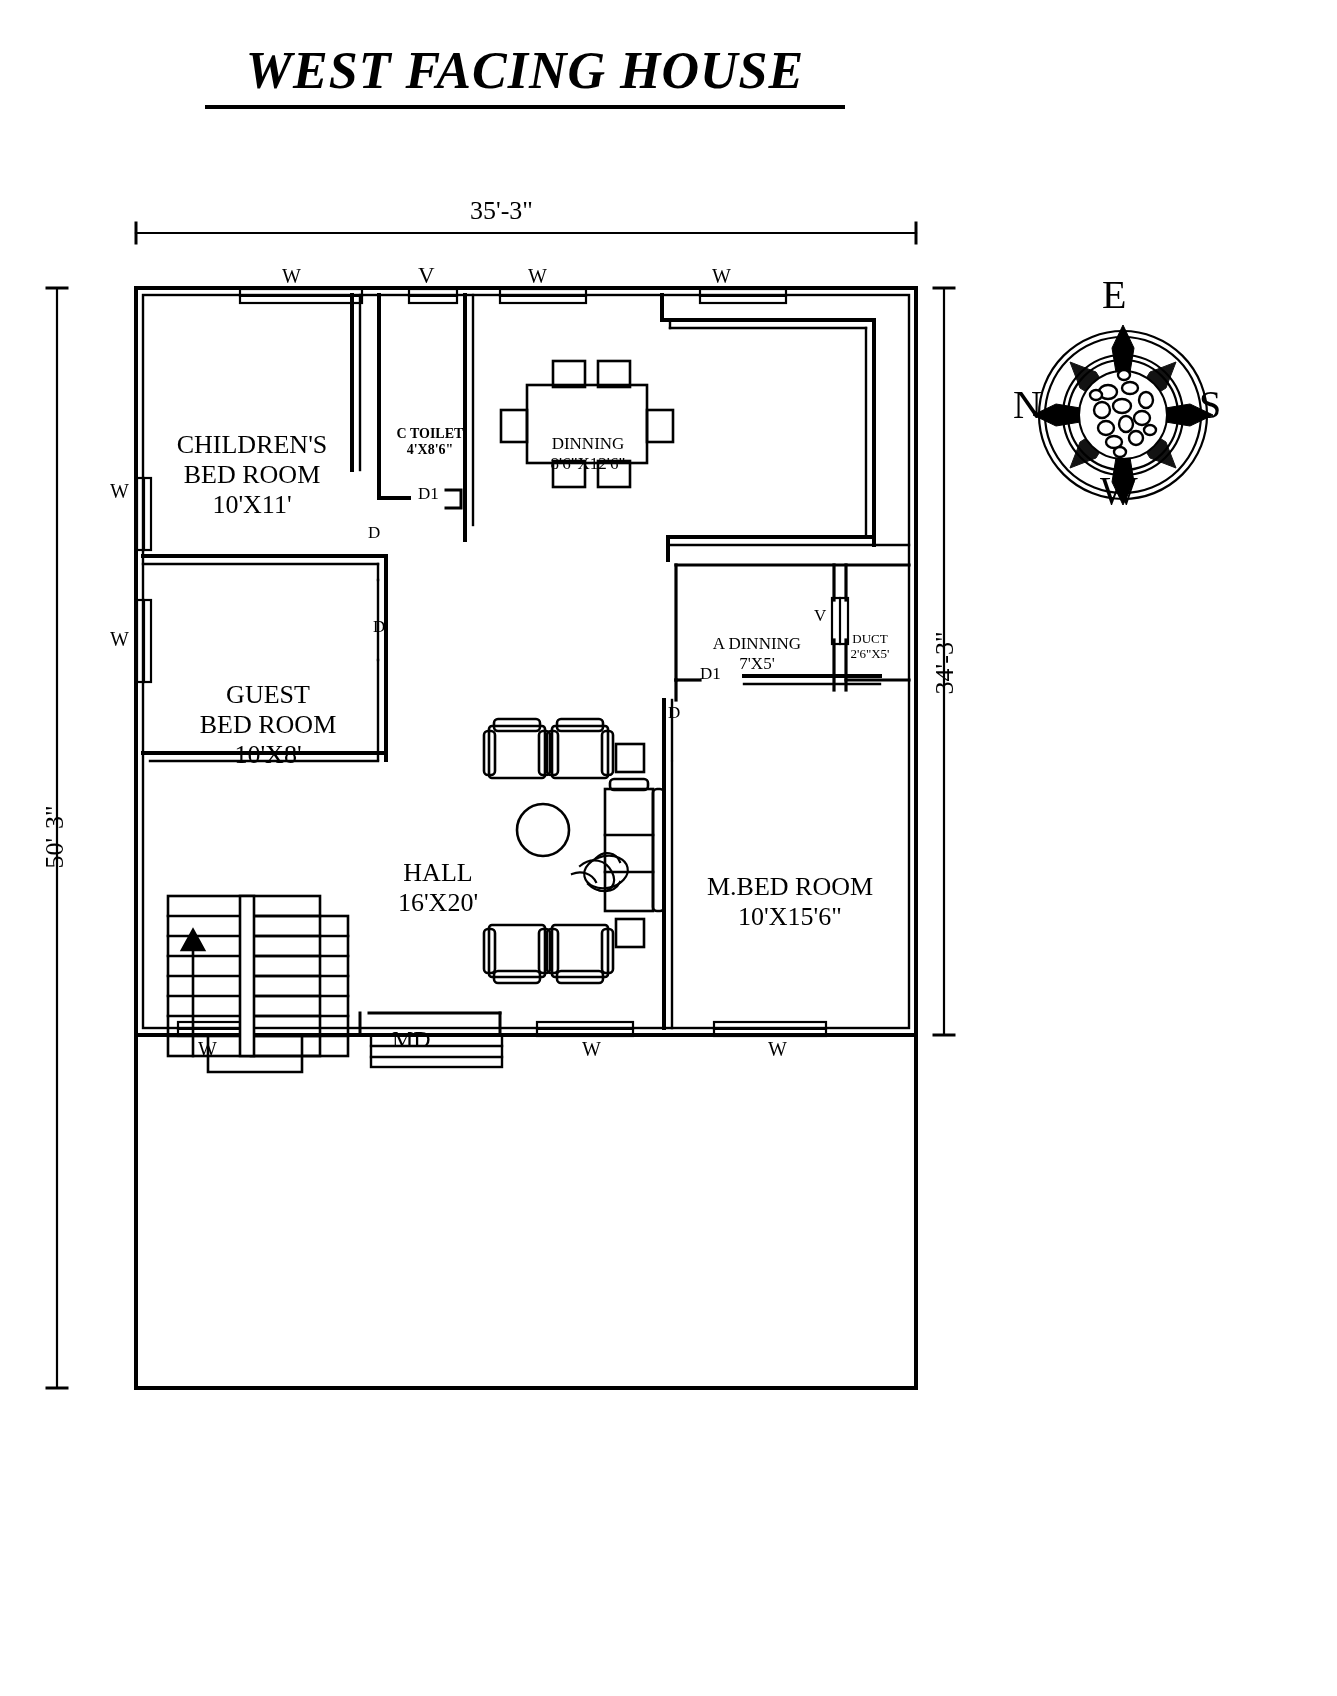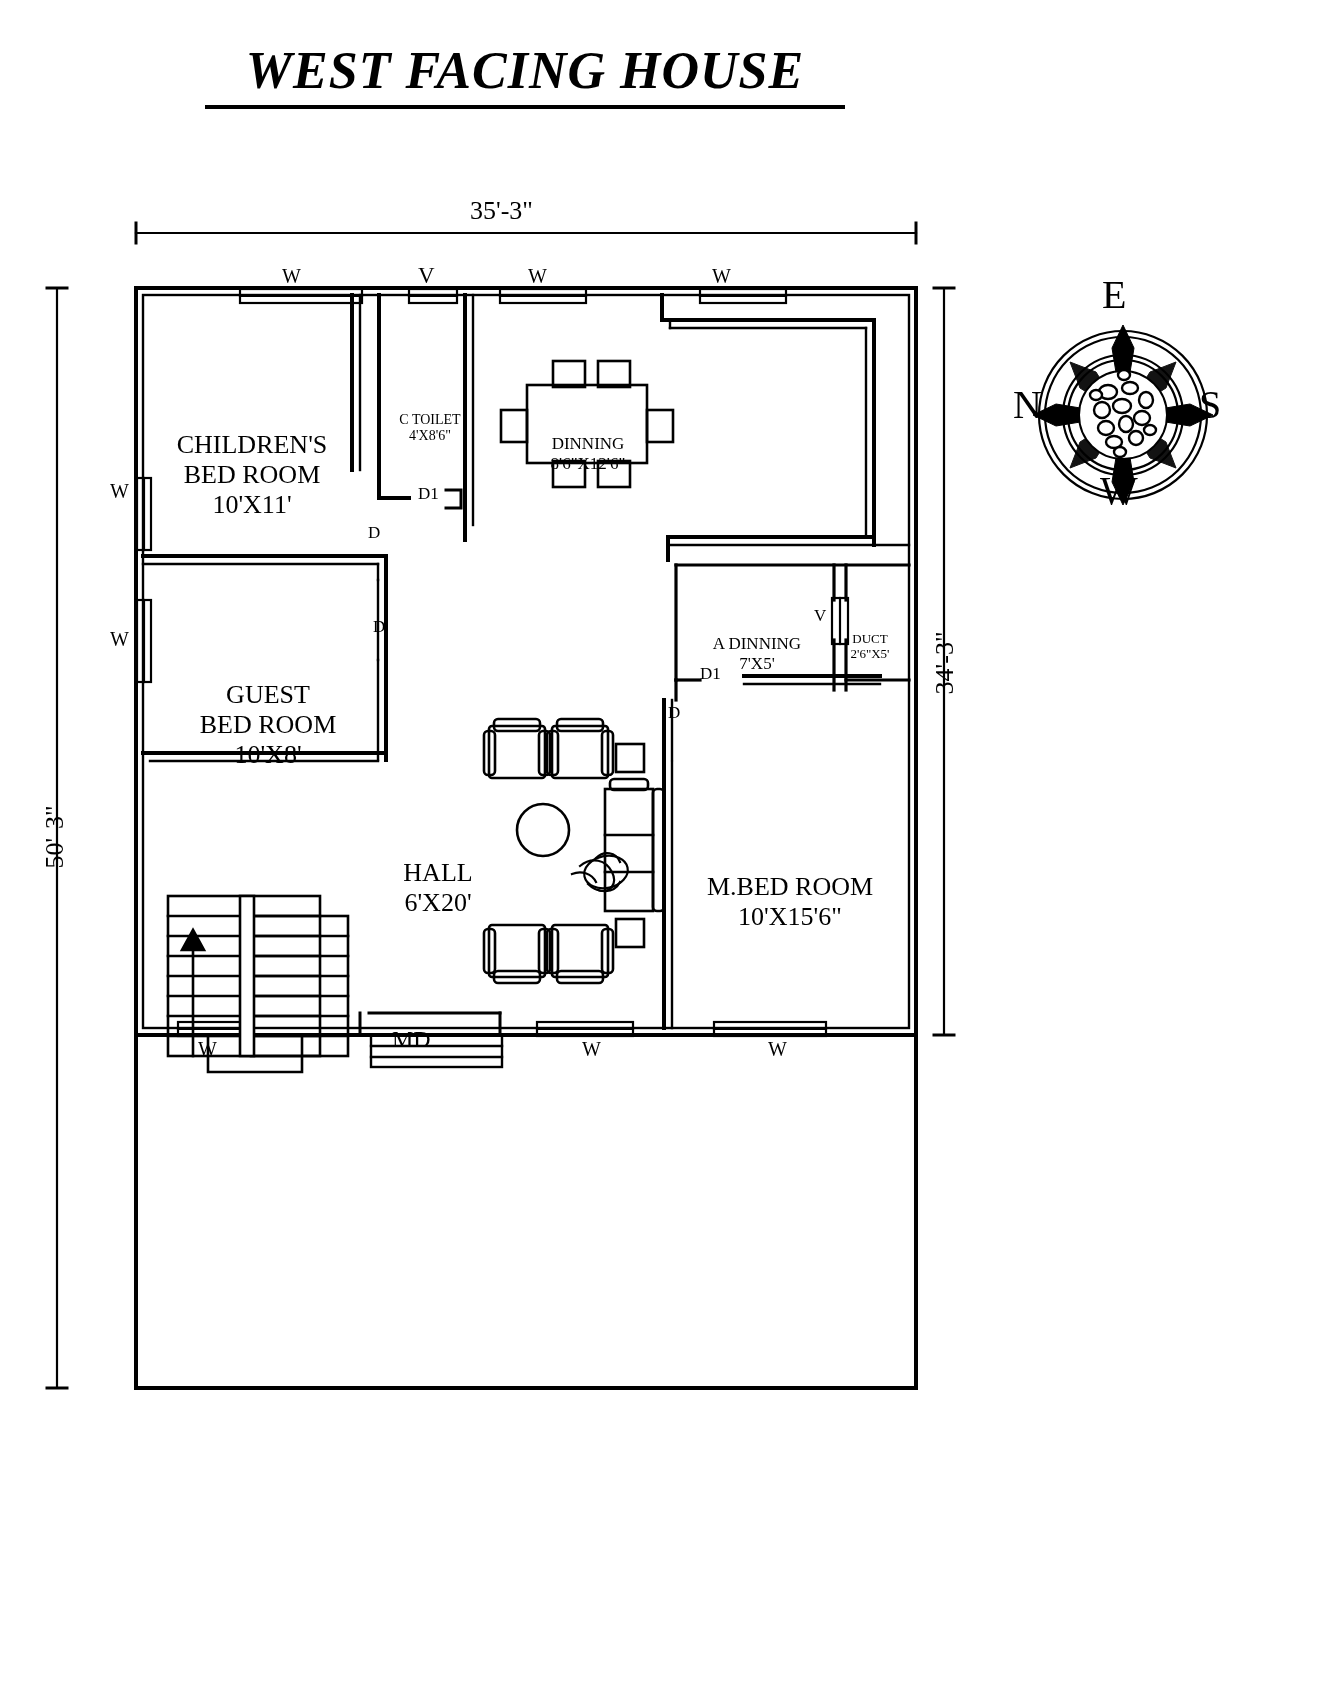--- a/index.html
+++ b/index.html
@@ -294,21 +294,21 @@
   <div class="lbl dim-lbl rot-vert" style="left:-5px; top:822px; width:120px;">50'-3"</div>
 
   <div class="lbl dim-lbl rot-vert" style="left:885px; top:648px; width:120px;">34'-3"</div>
 
   <div class="lbl room-lbl" style="left:152px; top:390px; width:200px;">
     <div>CHILDREN'S</div>
     <div>BED ROOM</div>
     <div>10'X11'</div>
   </div>
 
-  <div class="lbl room-lbl tiny" style="left:382px; top:372px; width:96px;">
+  <div class="lbl room-lbl tiny" style="left:382px; top:386px; width:96px;font-weight:bold;">
     <div>C TOILET</div>
     <div>4'X8'6"</div>
   </div>
 
   <div class="lbl room-lbl small" style="left:518px; top:394px; width:140px;">
     <div>DINNING</div>
     <div>8'6"X12'6"</div>
   </div>
 
 
@@ -323,21 +323,21 @@
     <div>7'X5'</div>
   </div>
 
   <div class="lbl room-lbl tiny" style="left:846px; top:592px; width:48px; font-size:13px;">
     <div>DUCT</div>
     <div>2'6"X5'</div>
   </div>
 
   <div class="lbl room-lbl" style="left:358px; top:818px; width:160px;">
     <div>HALL</div>
-    <div>6'X20'</div>
+    <div>16'X20'</div>
   </div>
 
   <div class="lbl room-lbl" style="left:680px; top:832px; width:220px;">
     <div>M.BED ROOM</div>
     <div>10'X15'6"</div>
   </div>
 
 
   <div class="lbl mark-lbl" style="left:282px; top:265px;">W</div>
   <div class="lbl mark-lbl" style="left:418px; top:263px; font-size:23px;">V</div>

